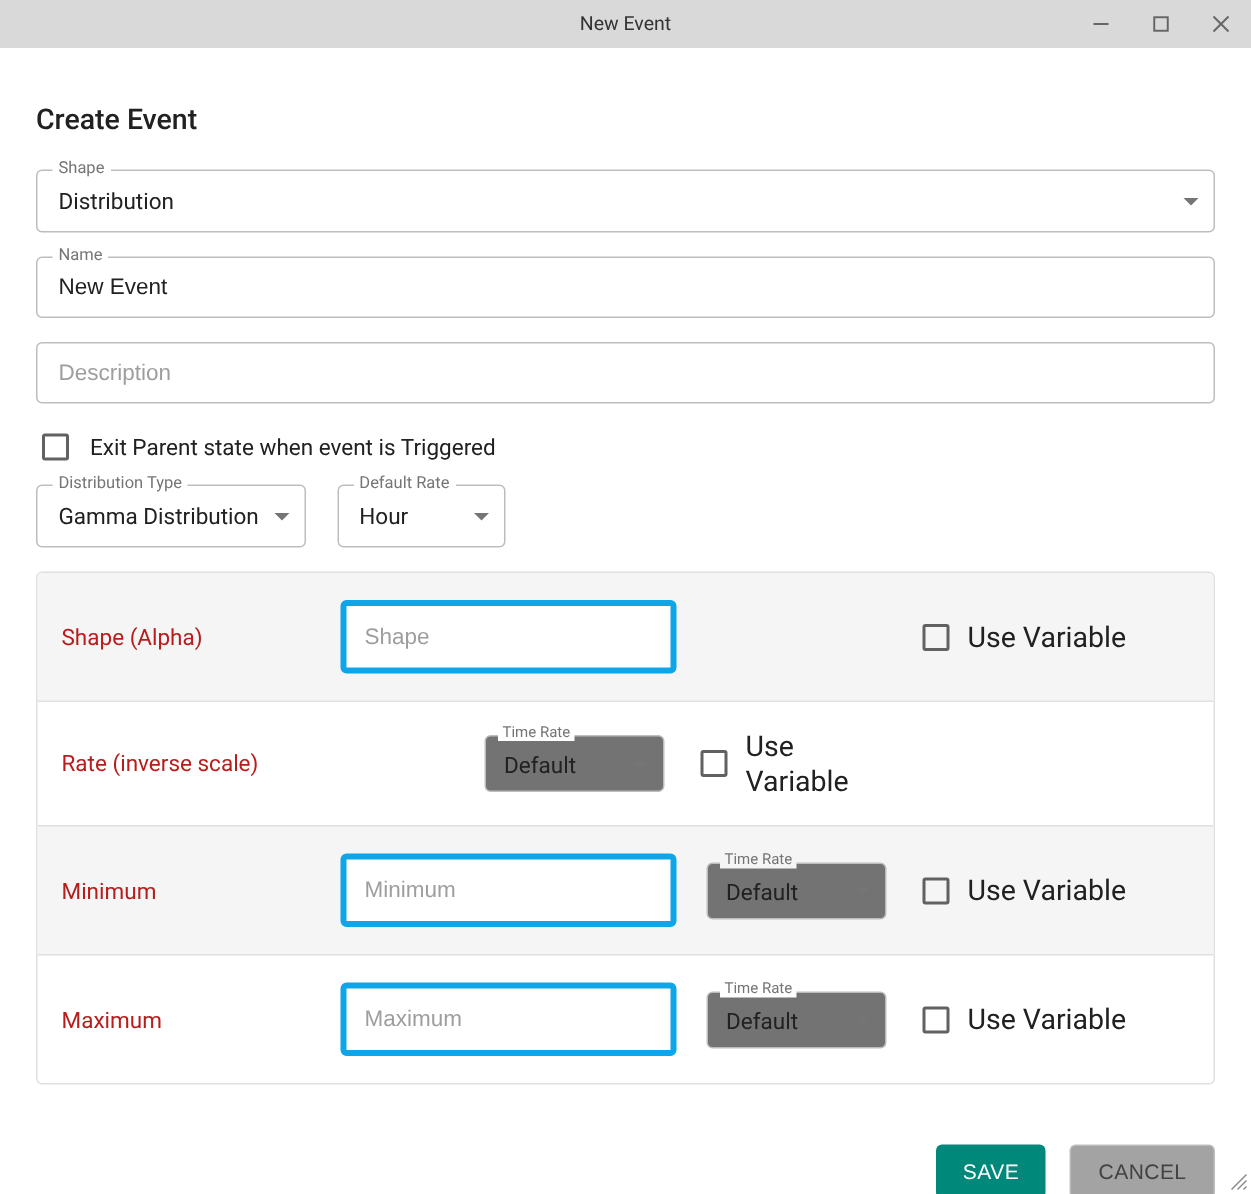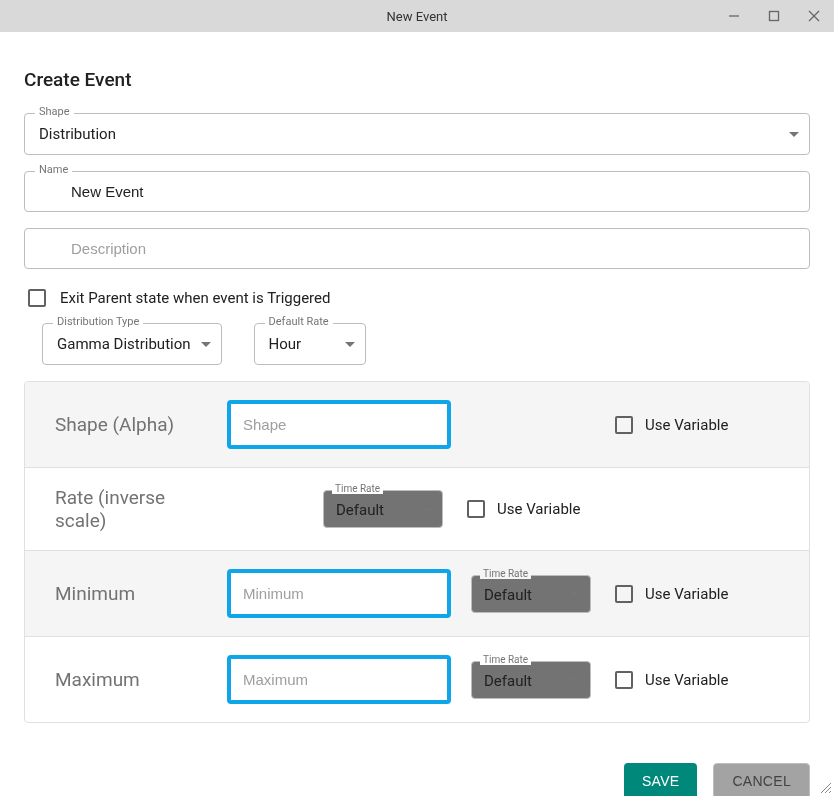--- a/index.html
+++ b/index.html
@@ -52,21 +52,20 @@
     font-size: 19px;
     font-weight: 500;
     margin: 12px 0 22px 0;
   }
 
   .outlined {
     position: relative;
     border: 1px solid #bdbdbd;
     border-radius: 4px;
     background: #fff;
-    padding-left: 32px;
   }
   .outlined-label {
     position: absolute;
     top: -8px;
     left: 10px;
     background: #fff;
     padding: 0 4px;
     font-size: 11px;
     color: #757575;
     line-height: 1;
@@ -112,42 +111,41 @@
   .checkbox {
     width:18px; height:18px;
     border:2px solid #616161;
     border-radius:2px;
     display:inline-block;
     flex-shrink:0;
   }
 
   .row-inline {
     display:flex;
-    gap:32px;
+    gap:21px;
     margin-bottom:16px;
-    margin-left:18px;
   }
 
   .param-table {
     border:1px solid #e0e0e0;
     border-radius:4px;
     overflow:hidden;
     margin-bottom:40px;
   }
   .param-row {
     display:grid;
     grid-template-columns: 170px 224px 1fr 180px;
     align-items:center;
     padding: 18px 14px 18px 16px;
     gap: 16px;
     min-height:74px;
   }
   .param-row.alt { background:#f5f5f5; }
   .param-row + .param-row { border-top:1px solid #e0e0e0; }
-  .param-label { font-size:19px; color:#737373;margin-left:14px; }
+  .param-label { font-size:15px; color:#b91c1c; }
   .param-cell3 { display:flex; justify-content:flex-end; padding-right:8px; }
   .small-select {
     position:relative;
     border:1px solid #bdbdbd;
     border-radius:4px;
     width:120px;
     padding:10px 10px 8px 12px;
     display:flex;
     justify-content:space-between;
     align-items:center;
@@ -162,21 +160,21 @@
     padding:0 3px;
     font-size:10px;
     color:#757575;
     line-height:1;
   }
   .small-select.inalt .mini-label { background:#f5f5f5; }
   .usevar {
     display:flex;
     align-items:center;
     gap:12px;
-    font-size:15px;
+    font-size:19px;
   }
 
   .plain-input {
     width:100%;
     border:4px solid #0ea5e9;
     border-radius:4px;
     padding:12px 12px;
     font-size:15px;
     background:#fff;
     outline:none;

